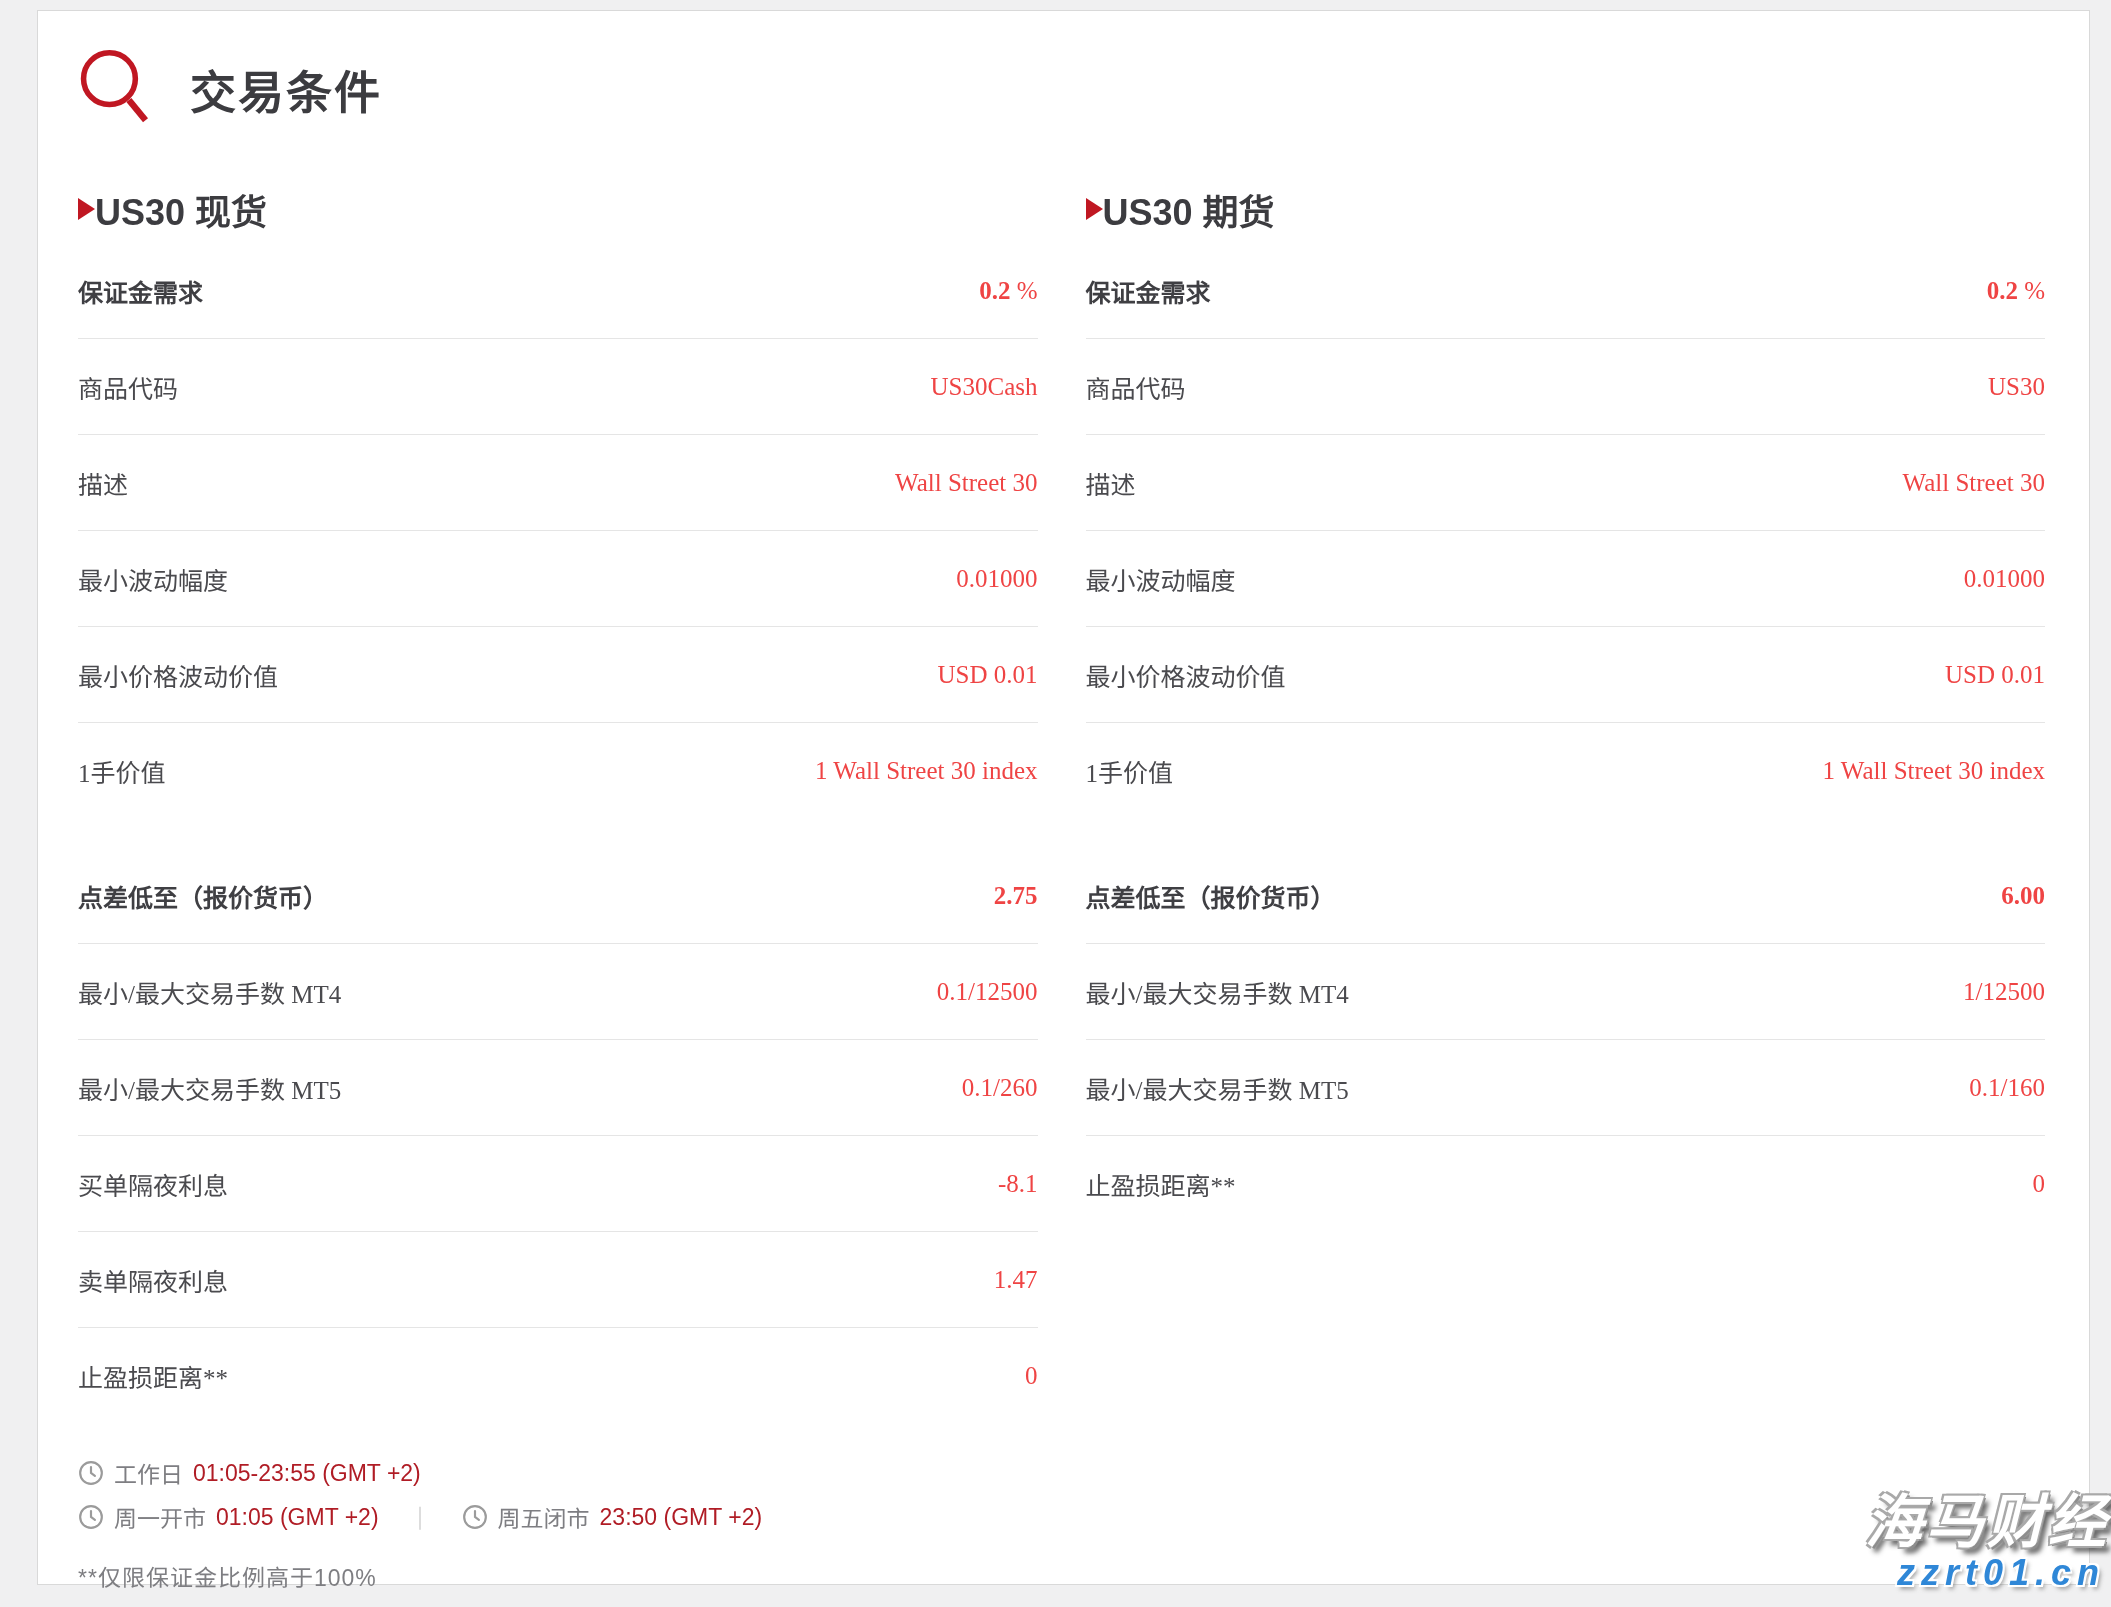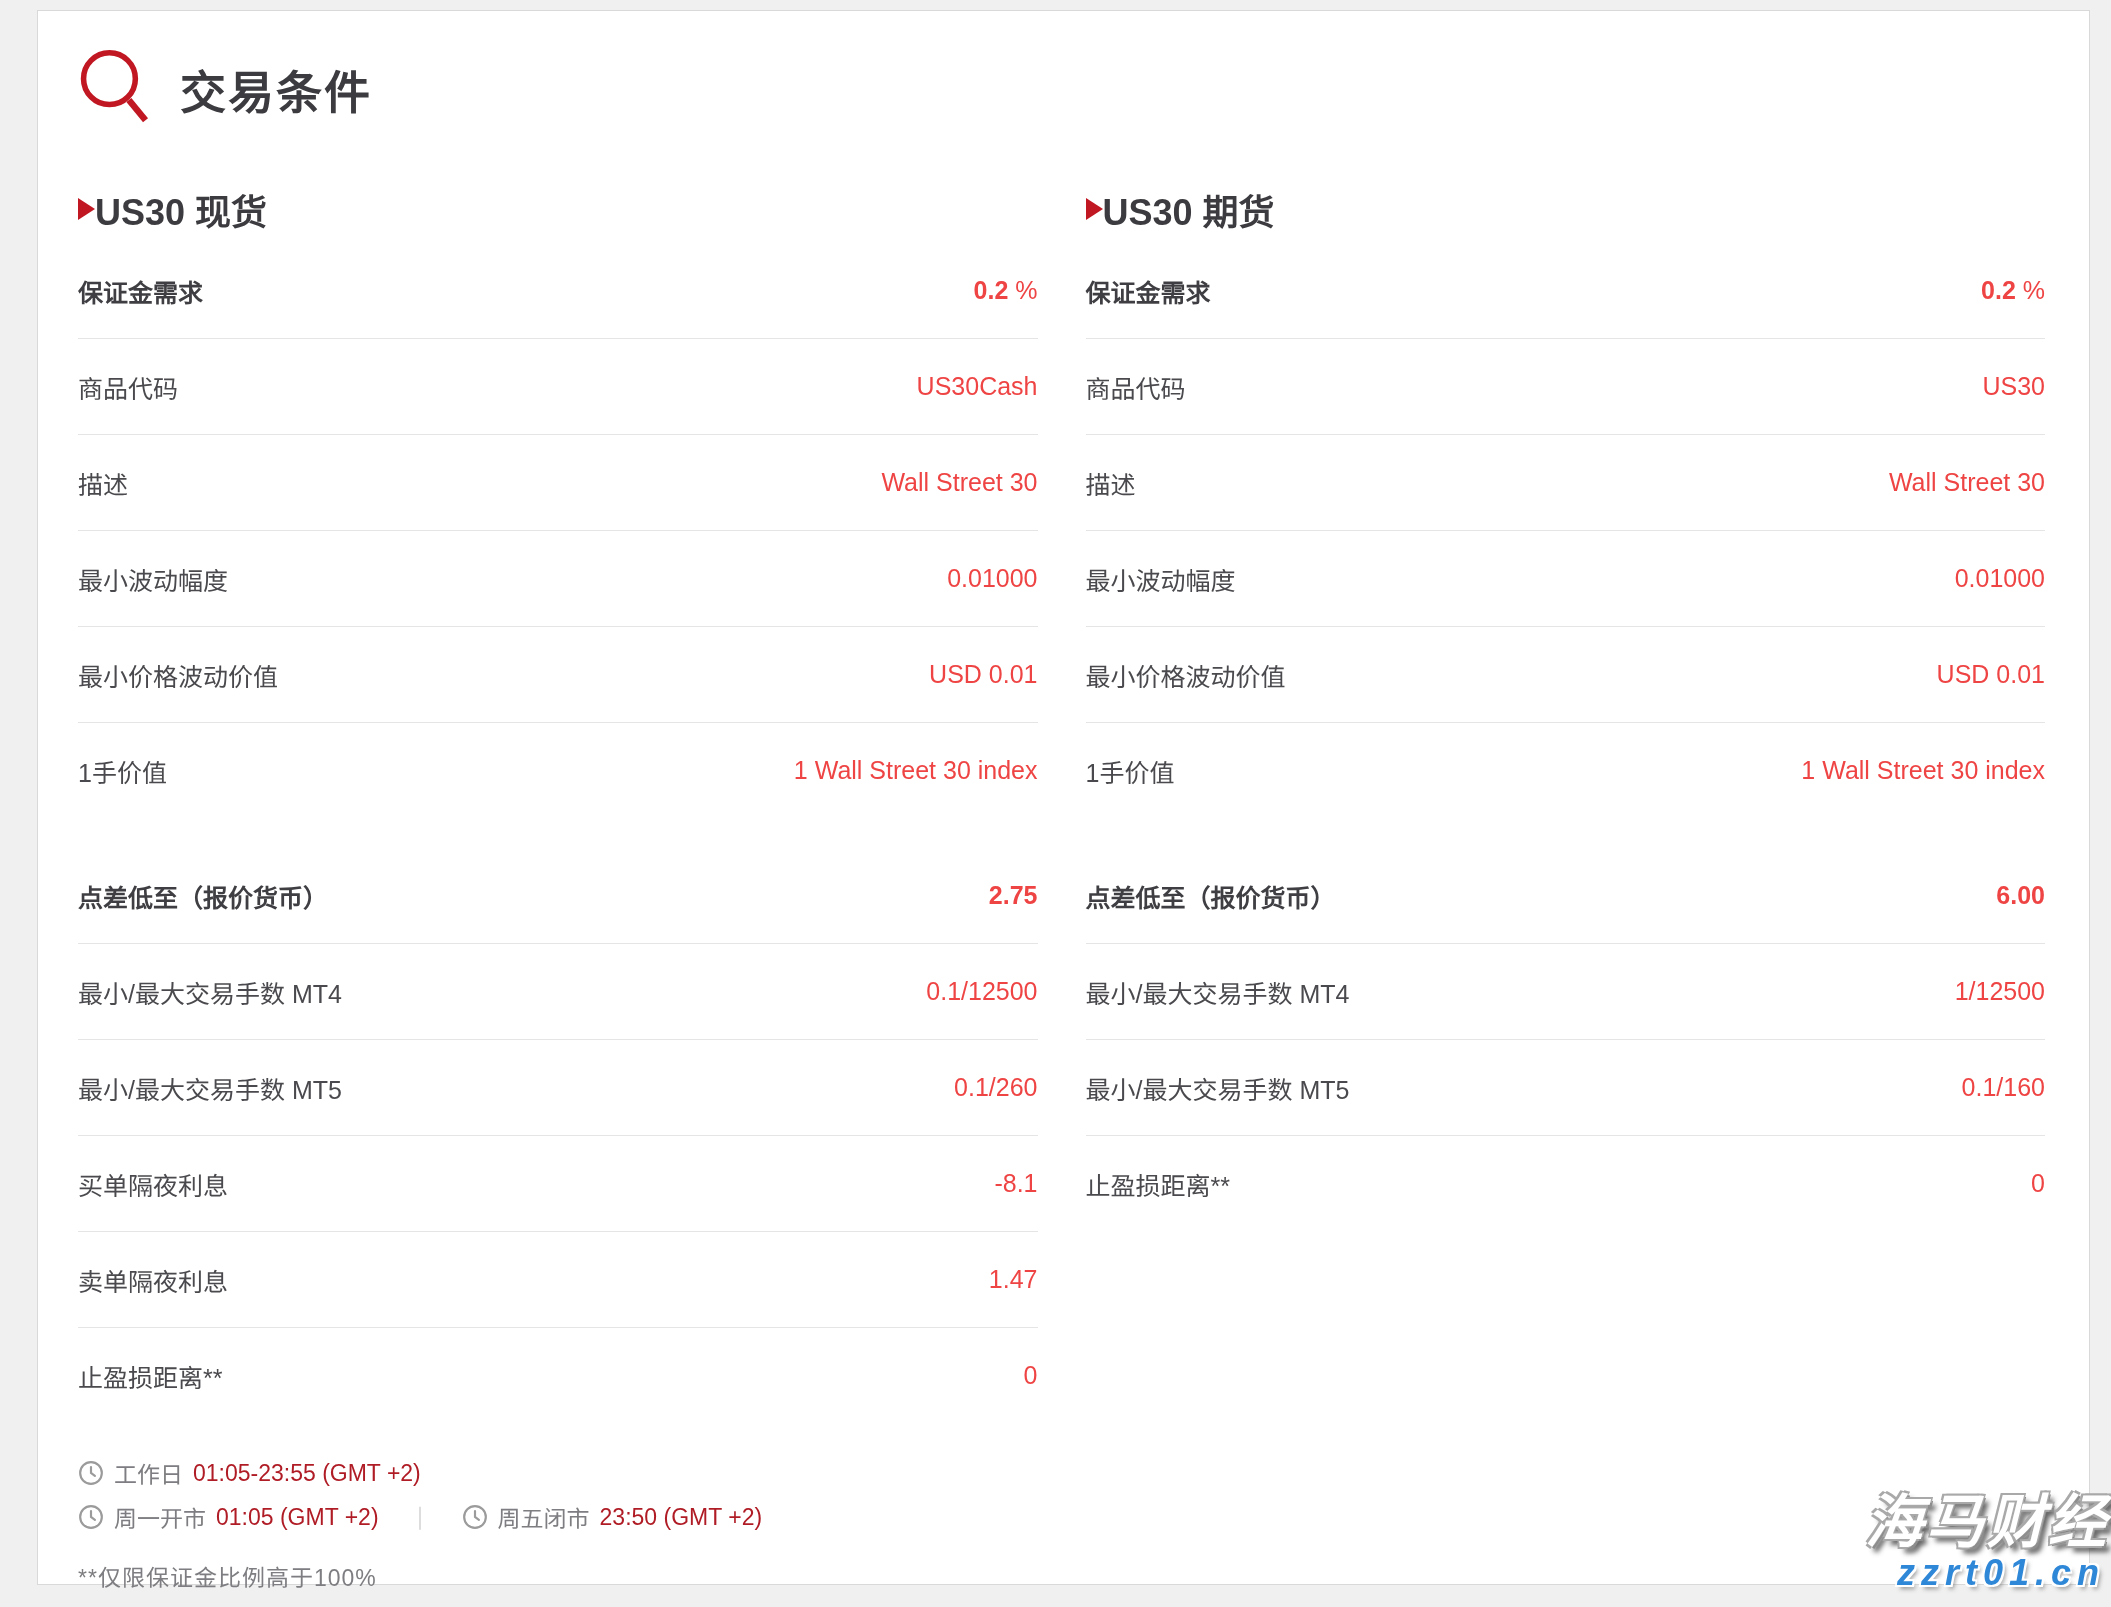--- a/index.html
+++ b/index.html
@@ -10,30 +10,30 @@
     position:relative;overflow:hidden;
   }
   .card{
     position:absolute;left:37px;top:10px;
     width:2053px;height:1575px;
     background:#ffffff;border:1px solid #d9d9d9;
     box-sizing:border-box;
     padding:0 44px 0 40px;
   }
   
-  .header{margin-top:36px;display:flex;align-items:center;gap:28px;height:84px;}
+  .header{margin-top:36px;display:flex;align-items:center;gap:38px;height:84px;}
   .page-title{font-size:46px;font-weight:bold;color:#3c3c40;letter-spacing:2px;}
   
   .columns{display:flex;gap:48px;margin-top:56px;}
   .col{flex:1;min-width:0;}
   .col-title{display:flex;align-items:center;gap:0;font-size:36px;font-weight:bold;color:#3c3c40;height:44px;}
   .tri{width:0;height:0;border-left:17px solid #c01722;border-top:11px solid transparent;border-bottom:11px solid transparent;}
   .block{margin-top:12px;}
   .block + .block{margin-top:30px;}
-  .row{height:95px;display:flex;justify-content:space-between;align-items:center;border-bottom:1px solid #e5e5e5;}
+  .row{height:95px;display:flex;justify-content:space-between;align-items:center;border-bottom:1px solid #e5e5e5;font-family:Liberation Serif, serif;}
   .block .row:last-child{border-bottom:none;align-items:center;}
   .row-label{font-size:25px;color:#4a4a4e;white-space:nowrap;}
   .row-value{font-size:25px;color:#ef4444;white-space:nowrap;}
   .row.bold .row-label{font-weight:bold;color:#3f3f43;}
   .row.bold .row-value{font-weight:bold;}
   .row-value .unit{font-weight:normal;}
   
   .footer{margin-top:28px;}
   .f-line{display:flex;align-items:center;height:44px;font-size:23px;color:#7e7e82;}
   .f-group{display:flex;align-items:center;gap:10px;}

